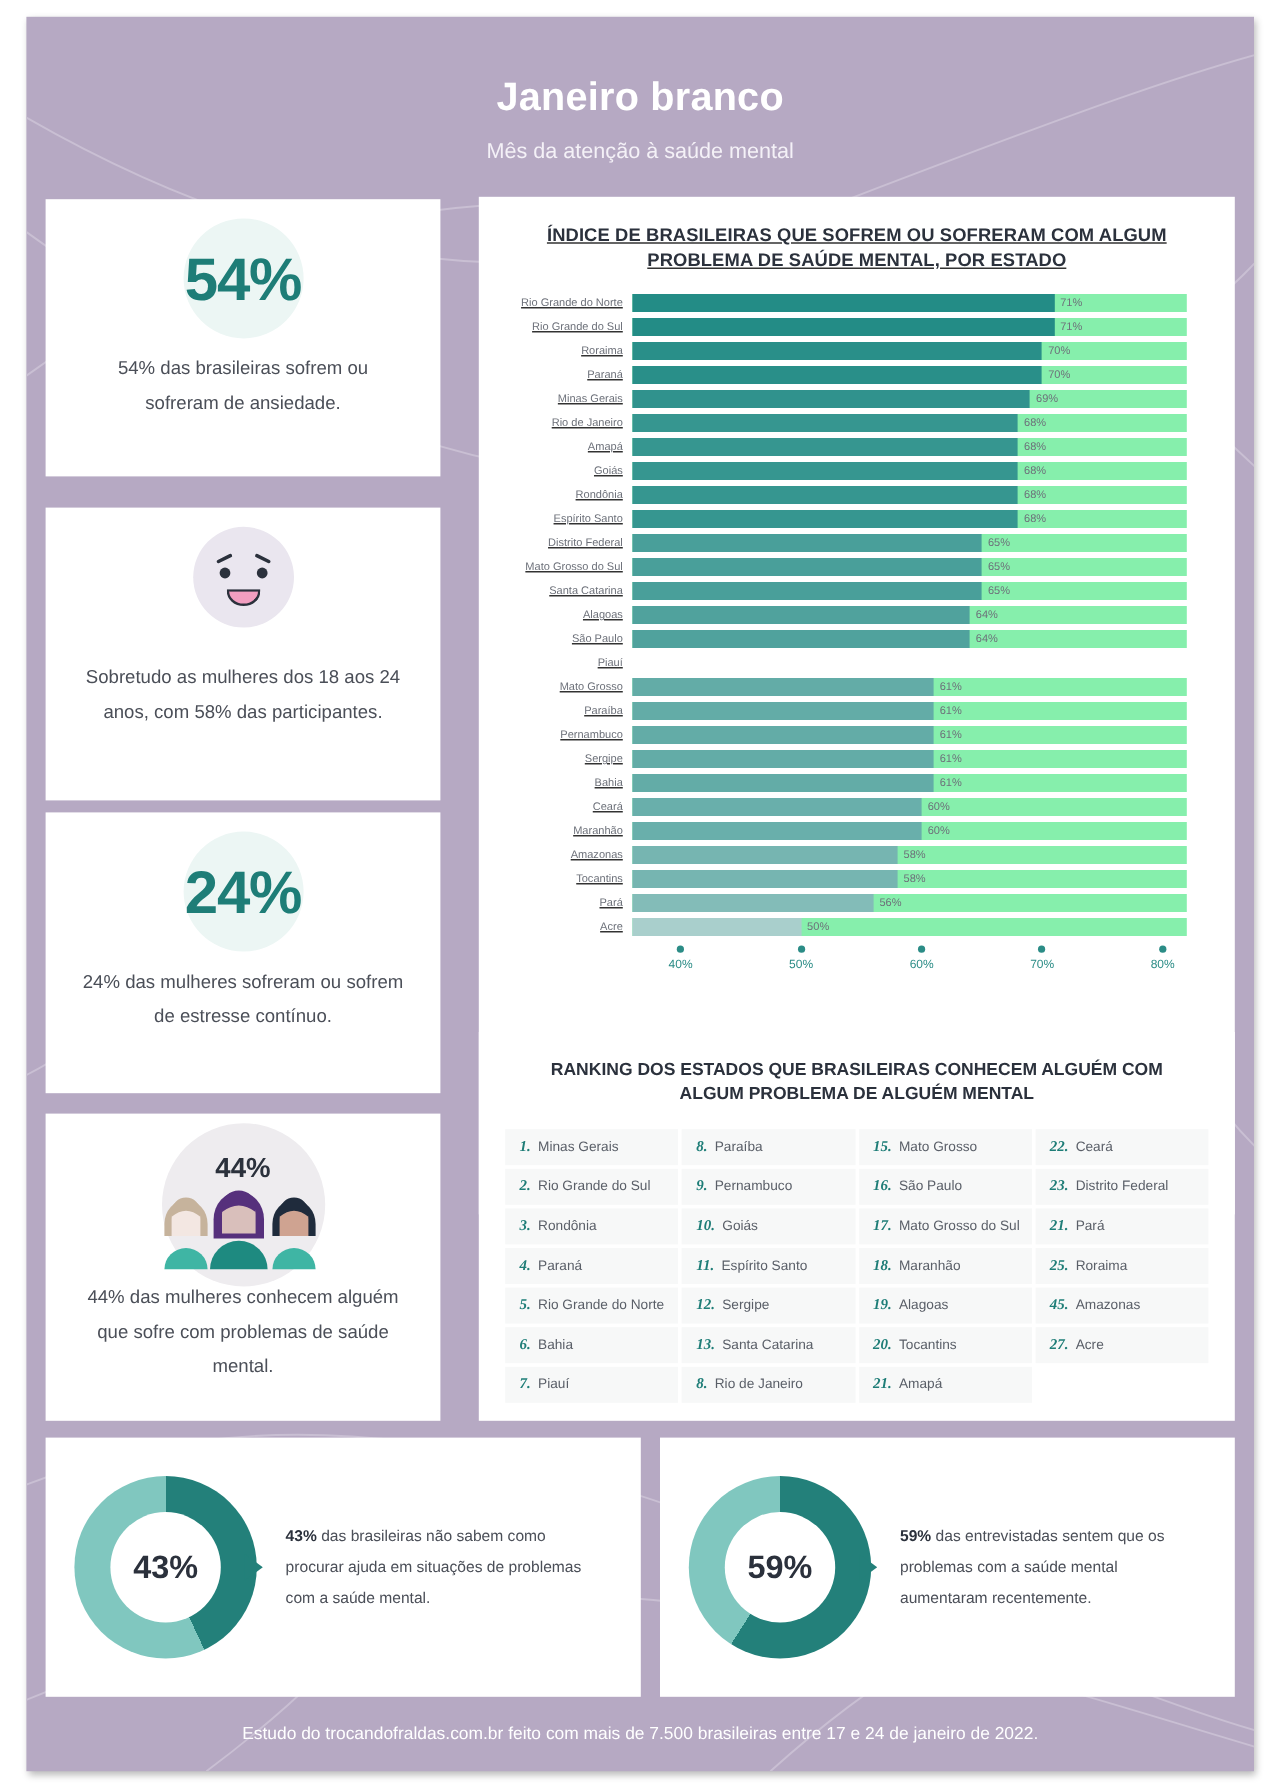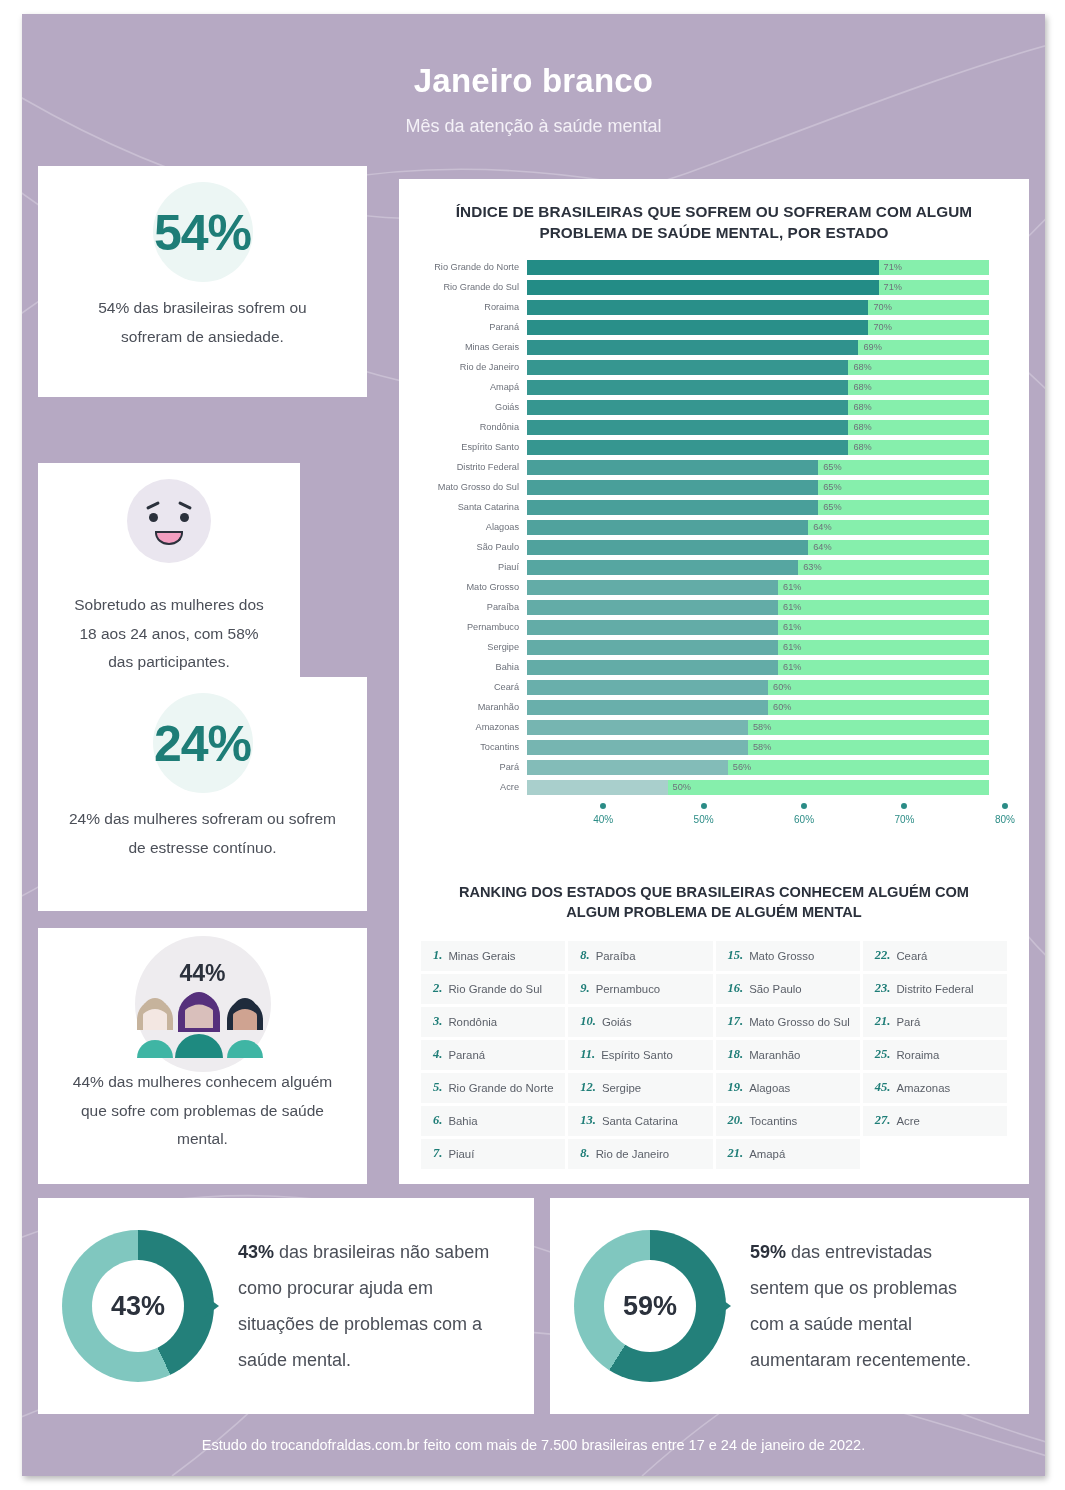--- a/index.html
+++ b/index.html
@@ -27,21 +27,21 @@
   .h-sub {
     position:absolute; top:102px; width:100%; text-align:center;
     color:#f4f1f7; font-size:18px;
   }
 
   
   .card { position:absolute; background:#ffffff; }
 
   
   .c-54 { left:16px;  top:152px; width:329px; height:231px; }
-  .c-face { left:16px; top:409px; width:262px; height:244px;margin-top:40px; }
+  .c-face { left:16px; top:409px; width:329px; height:244px; }
   .c-24 { left:16px;  top:663px; width:329px; height:234px; }
   .c-44 { left:16px;  top:914px; width:329px; height:256px; }
 
   .big-stat-wrap { position:relative; height:128px; }
   .mintcircle {
     position:absolute; left:50%; top:16px; transform:translateX(-50%);
     width:100px; height:100px; border-radius:50%;
     background:#ecf6f4;
   }
   .big-stat {
@@ -77,42 +77,42 @@
   .people-circle {
     position:absolute; left:50%; top:8px; transform:translateX(-50%);
     width:136px; height:136px; border-radius:50%; background:#eeecef;
   }
   .people-pct {
     position:absolute; left:0; right:0; top:32px; text-align:center;
     color:#2b313c; font-size:23px; font-weight:bold; z-index:4;
   }
 
   
-  .c-chart { left:377px; top:165px; width:630px; height:848px; }
+  .c-chart { left:377px; top:150px; width:630px; height:848px;text-decoration:underline; }
   .chart-title {
     padding:22px 44px 0 44px; text-align:center;
     color:#2b313c; font-size:15.3px; font-weight:bold; line-height:1.38;
     letter-spacing:.1px;
   }
   .bars { position:relative; margin:14px 40px 0 16px; }
   .bar-row { display:flex; align-items:center; height:20px; margin-bottom:0px; }
   .bar-label {
     width:112px; text-align:right; padding-right:8px;
     color:#6d717a; font-size:9.2px; white-space:nowrap;
   }
   .bar-track {
     position:relative; flex:1; height:15px; background:#86efac;
   }
   .bar-fill { position:absolute; left:0; top:0; height:100%; }
   .bar-val {
     position:absolute; top:50%; transform:translateY(-50%);
     color:#6d717a; font-size:9.2px; white-space:nowrap;
   }
   .axis { position:relative; margin:6px 40px 0 128px; height:34px; }
-  .tick { position:absolute; transform:translateX(-50%); text-align:left;margin-left:36px; }
+  .tick { position:absolute; transform:translateX(-50%); text-align:left; }
   .tick .dot { width:6px; height:6px; border-radius:50%; background:#2b8c86; margin:0 auto 5px auto; }
   .tick .lbl { color:#2b8c86; font-size:10px; }
 
   
   .c-rank { left:377px; top:846px; width:630px; height:324px; }
   .rank-title {
     padding:22px 40px 0 40px; text-align:center;
     color:#2b313c; font-size:14.6px; font-weight:bold; line-height:1.4;
   }
   .rank-grid {
@@ -147,21 +147,21 @@
   }
   .donut-pct { color:#2b313c; font-size:27px; font-weight:bold; }
   .donut-ptr {
     position:absolute; left:50%; top:50%;
     width:0; height:0; border-top:11px solid transparent;
     border-bottom:11px solid transparent; border-left:15px solid #23807a;
     transform:translate(66px,-11px);
   }
   .donut-text {
     flex:1; padding-right:34px;
-    color:#4b4f58; font-size:18px; line-height:2.0;
+    color:#4b4f58; font-size:13px; line-height:2.0;
   }
   .donut-text b { color:#2b313c; font-weight:bold; }
 
   
   .footer {
     position:absolute; left:0; bottom:0; width:100%; height:62px;
     display:flex; align-items:center; justify-content:center;
     color:#ffffff; font-size:14.5px;
   }
 </style>
@@ -349,24 +349,20 @@
         </div>
         <div class="bar-row">
           <div class="bar-label">São Paulo</div>
           <div class="bar-track">
             <div class="bar-fill" style="width: 60.8696%; background: rgb(80, 162, 157);"></div>
             <div class="bar-val" style="left: calc(60.8696% + 5px);">64%</div>
           </div>
         </div>
         <div class="bar-row">
           <div class="bar-label">Piauí</div>
-          <div class="bar-track">
-            <div class="bar-fill" style="width: 58.6957%; background: rgb(86, 166, 161);"></div>
-            <div class="bar-val" style="left: calc(58.6957% + 5px);">63%</div>
-          </div>
         </div>
         <div class="bar-row">
           <div class="bar-label">Mato Grosso</div>
           <div class="bar-track">
             <div class="bar-fill" style="width: 54.3478%; background: rgb(99, 172, 167);"></div>
             <div class="bar-val" style="left: calc(54.3478% + 5px);">61%</div>
           </div>
         </div>
         <div class="bar-row">
           <div class="bar-label">Paraíba</div>

